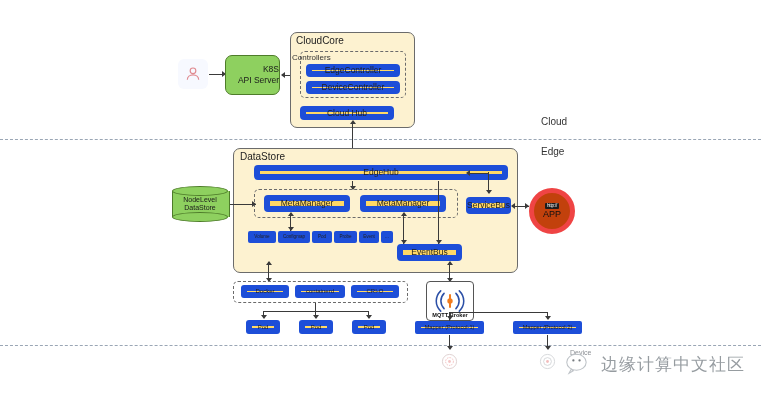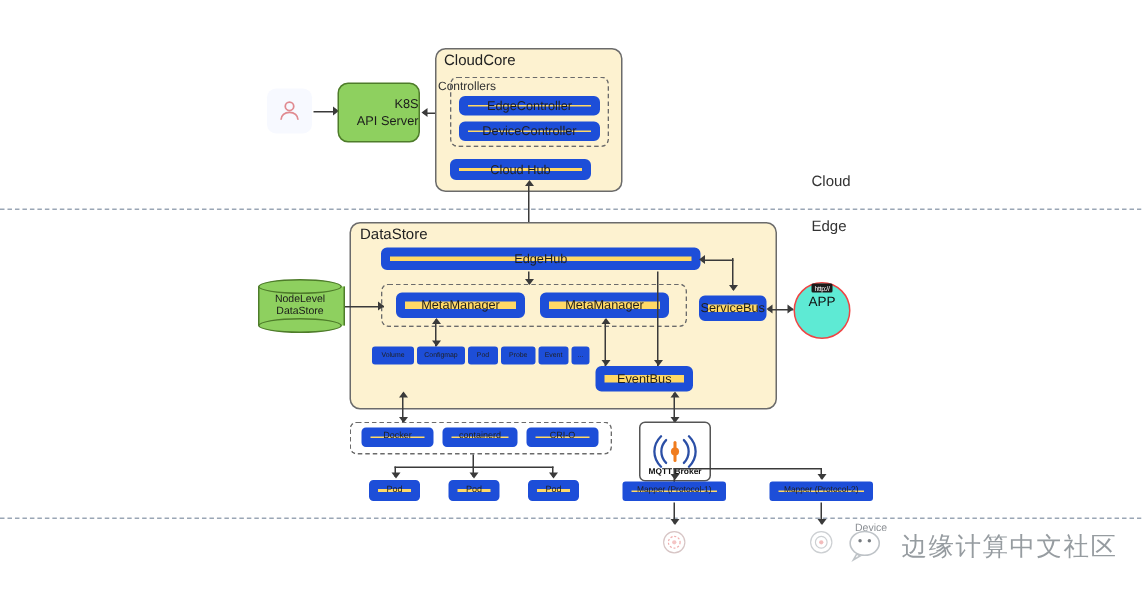--- a/index.html
+++ b/index.html
@@ -40,22 +40,22 @@
             box-sizing:border-box;}
   .cyl .bot{position:absolute;left:0;top:26px;width:56px;height:10px;
             background:#8ed05f;border:1.3px solid #4e7c2a;border-radius:50%;
             box-sizing:border-box;}
   .cyl .lbl{position:absolute;left:0;top:7px;width:56px;height:22px;
             display:flex;align-items:center;justify-content:center;
             text-align:center;font-size:7px;line-height:1.15;color:#1b1b1b;z-index:3;}
 
   
   .circ{position:absolute;width:36px;height:36px;border-radius:50%;
-        background:#5eead4;border:1px solid #ef4444;
-        display:flex;flex-direction:column;align-items:center;}
+        background:#c2410c;border:5px solid #ef4444;
+        display:flex;flex-direction:column;align-items:center;justify-content:center;}
   .circ .badge{background:#1b1b1b;color:#fff;font-size:4.6px;padding:0.5px 2px;
                border-radius:1px;letter-spacing:-0.2px;}
   .circ .ap{font-size:9px;color:#111;margin-top:0.5px;}
 
   
   .mqtt{position:absolute;width:46px;height:38px;background:#ffffff;
         border:1.3px solid #555;border-radius:4px;
         display:flex;flex-direction:column;align-items:center;justify-content:flex-end;}
   .mqtt .lbl{font-size:5.6px;font-weight:bold;color:#111;margin-bottom:2px;}
 
@@ -124,21 +124,21 @@
 
   <div class="node ybox" style="left:300px;top:106px;width:94px;height:14px;">Cloud Hub</div>
 
   <div class="ln lnv" style="left:352px;top:122px;height:42px;"></div>
   <div class="ar ar-u" style="left:349.5px;top:120px;"></div>
   <div class="ar ar-d" style="left:349.5px;top:160px;"></div>
 
   <div class="panel" style="left:233px;top:148px;width:285px;height:125px;"></div>
   <div class="panel-title" style="left:240px;top:151px;">DataStore</div>
 
-  <div class="node ybox" style="left:254px;top:165px;width:213px;height:15px;">EdgeHub</div>
+  <div class="node ybox" style="left:254px;top:165px;width:254px;height:15px;">EdgeHub</div>
 
   <div class="ln lnv" style="left:352px;top:181px;height:8px;"></div>
   <div class="ar ar-d" style="left:349.5px;top:186px;"></div>
 
   <div class="dashbox" style="left:254px;top:189px;width:204px;height:29px;"></div>
   <div class="node ybox" style="left:264px;top:195px;width:86px;height:17px;">MetaManager</div>
   <div class="node ybox" style="left:360px;top:195px;width:86px;height:17px;">MetaManager</div>
 
   <div class="ln lnh" style="left:222px;top:203.5px;width:34px;"></div>
   <div class="ar ar-l" style="left:221px;top:200.5px;"></div>

